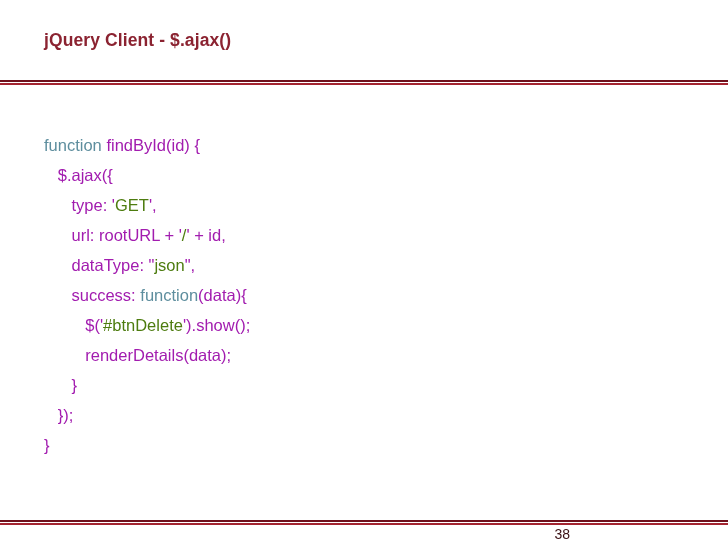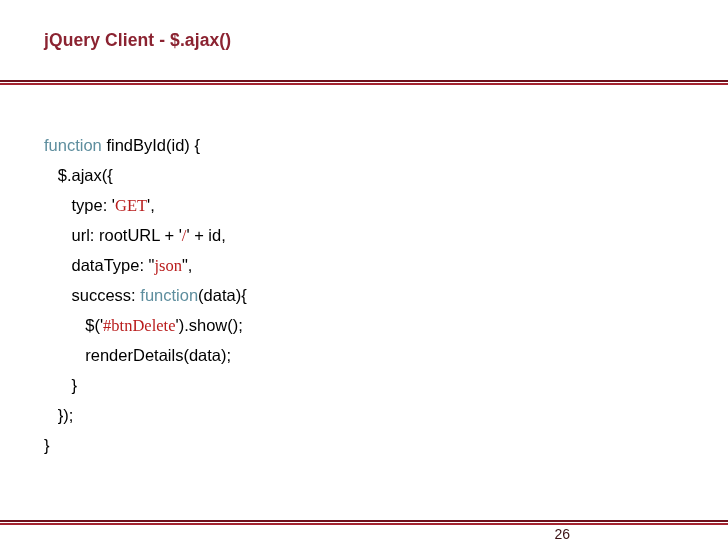--- a/index.html
+++ b/index.html
@@ -78,25 +78,24 @@
   .code-line {
     white-space: pre;
     height: 30px;
     line-height: 30px;
   }
   .tok-kw {
     color: #5E8E9E;
     text-align: center;
   }
   .tok-str {
-    color: #b91c1c;
-    font-family: Liberation Serif, serif;
+    color: #4d7c0f;
   }
   .tok-plain {
-    color: #000000;
+    color: #a21caf;
   }
 
   
   .footer-rule {
     position: absolute;
     left: 0;
     top: 520px;
     width: 728px;
     height: 6px;
   }
@@ -147,15 +146,15 @@
   </div>
 
   <div class="code-block" id="code-block"><div class="code-line"><span></span><span class="tok-kw">function</span><span class="tok-plain"> findById(id) {</span></div><div class="code-line"><span>   </span><span class="tok-plain">$.ajax({</span></div><div class="code-line"><span>      </span><span class="tok-plain">type: '</span><span class="tok-str">GET</span><span class="tok-plain">',</span></div><div class="code-line"><span>      </span><span class="tok-plain">url: rootURL + '</span><span class="tok-str">/</span><span class="tok-plain">' + id,</span></div><div class="code-line"><span>      </span><span class="tok-plain">dataType: "</span><span class="tok-str">json</span><span class="tok-plain">",</span></div><div class="code-line"><span>      </span><span class="tok-plain">success: </span><span class="tok-kw">function</span><span class="tok-plain">(data){</span></div><div class="code-line"><span>         </span><span class="tok-plain">$('</span><span class="tok-str">#btnDelete</span><span class="tok-plain">').show();</span></div><div class="code-line"><span>         </span><span class="tok-plain">renderDetails(data);</span></div><div class="code-line"><span>      </span><span class="tok-plain">}</span></div><div class="code-line"><span>   </span><span class="tok-plain">});</span></div><div class="code-line"><span></span><span class="tok-plain">}</span></div></div>
 
   <div class="footer-rule">
     <div class="rule-thick"></div>
     <div class="rule-gap"></div>
     <div class="rule-thin"></div>
   </div>
 
-  <div class="page-number">26</div>
+  <div class="page-number">38</div>
 
 </div>
 
 </body></html>

